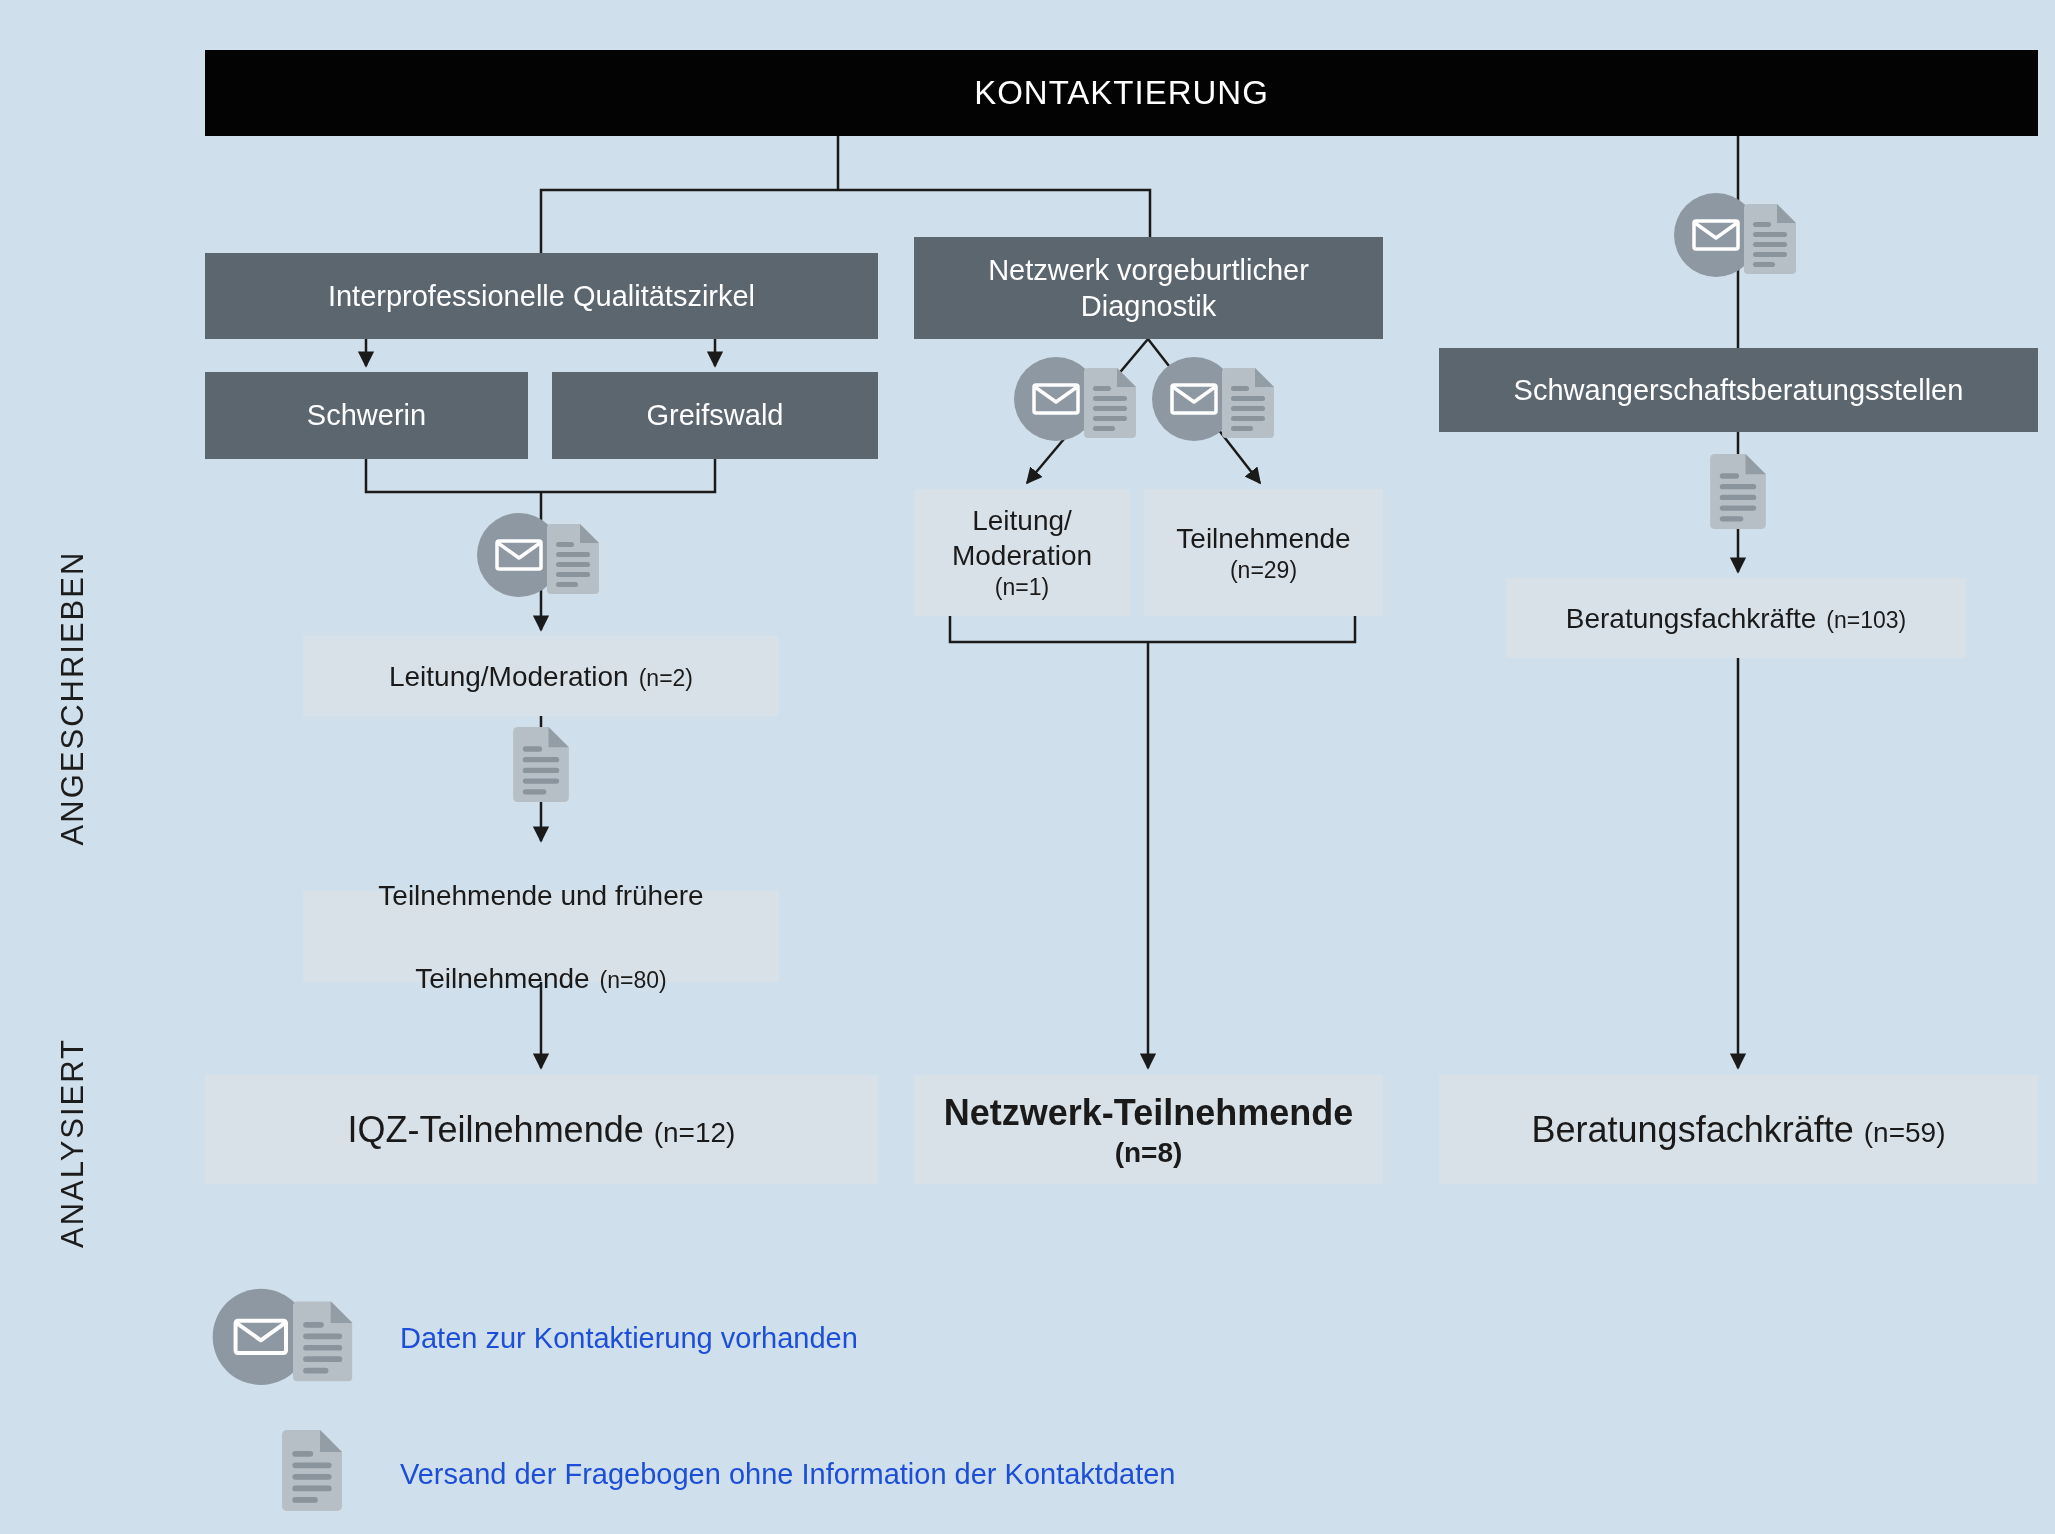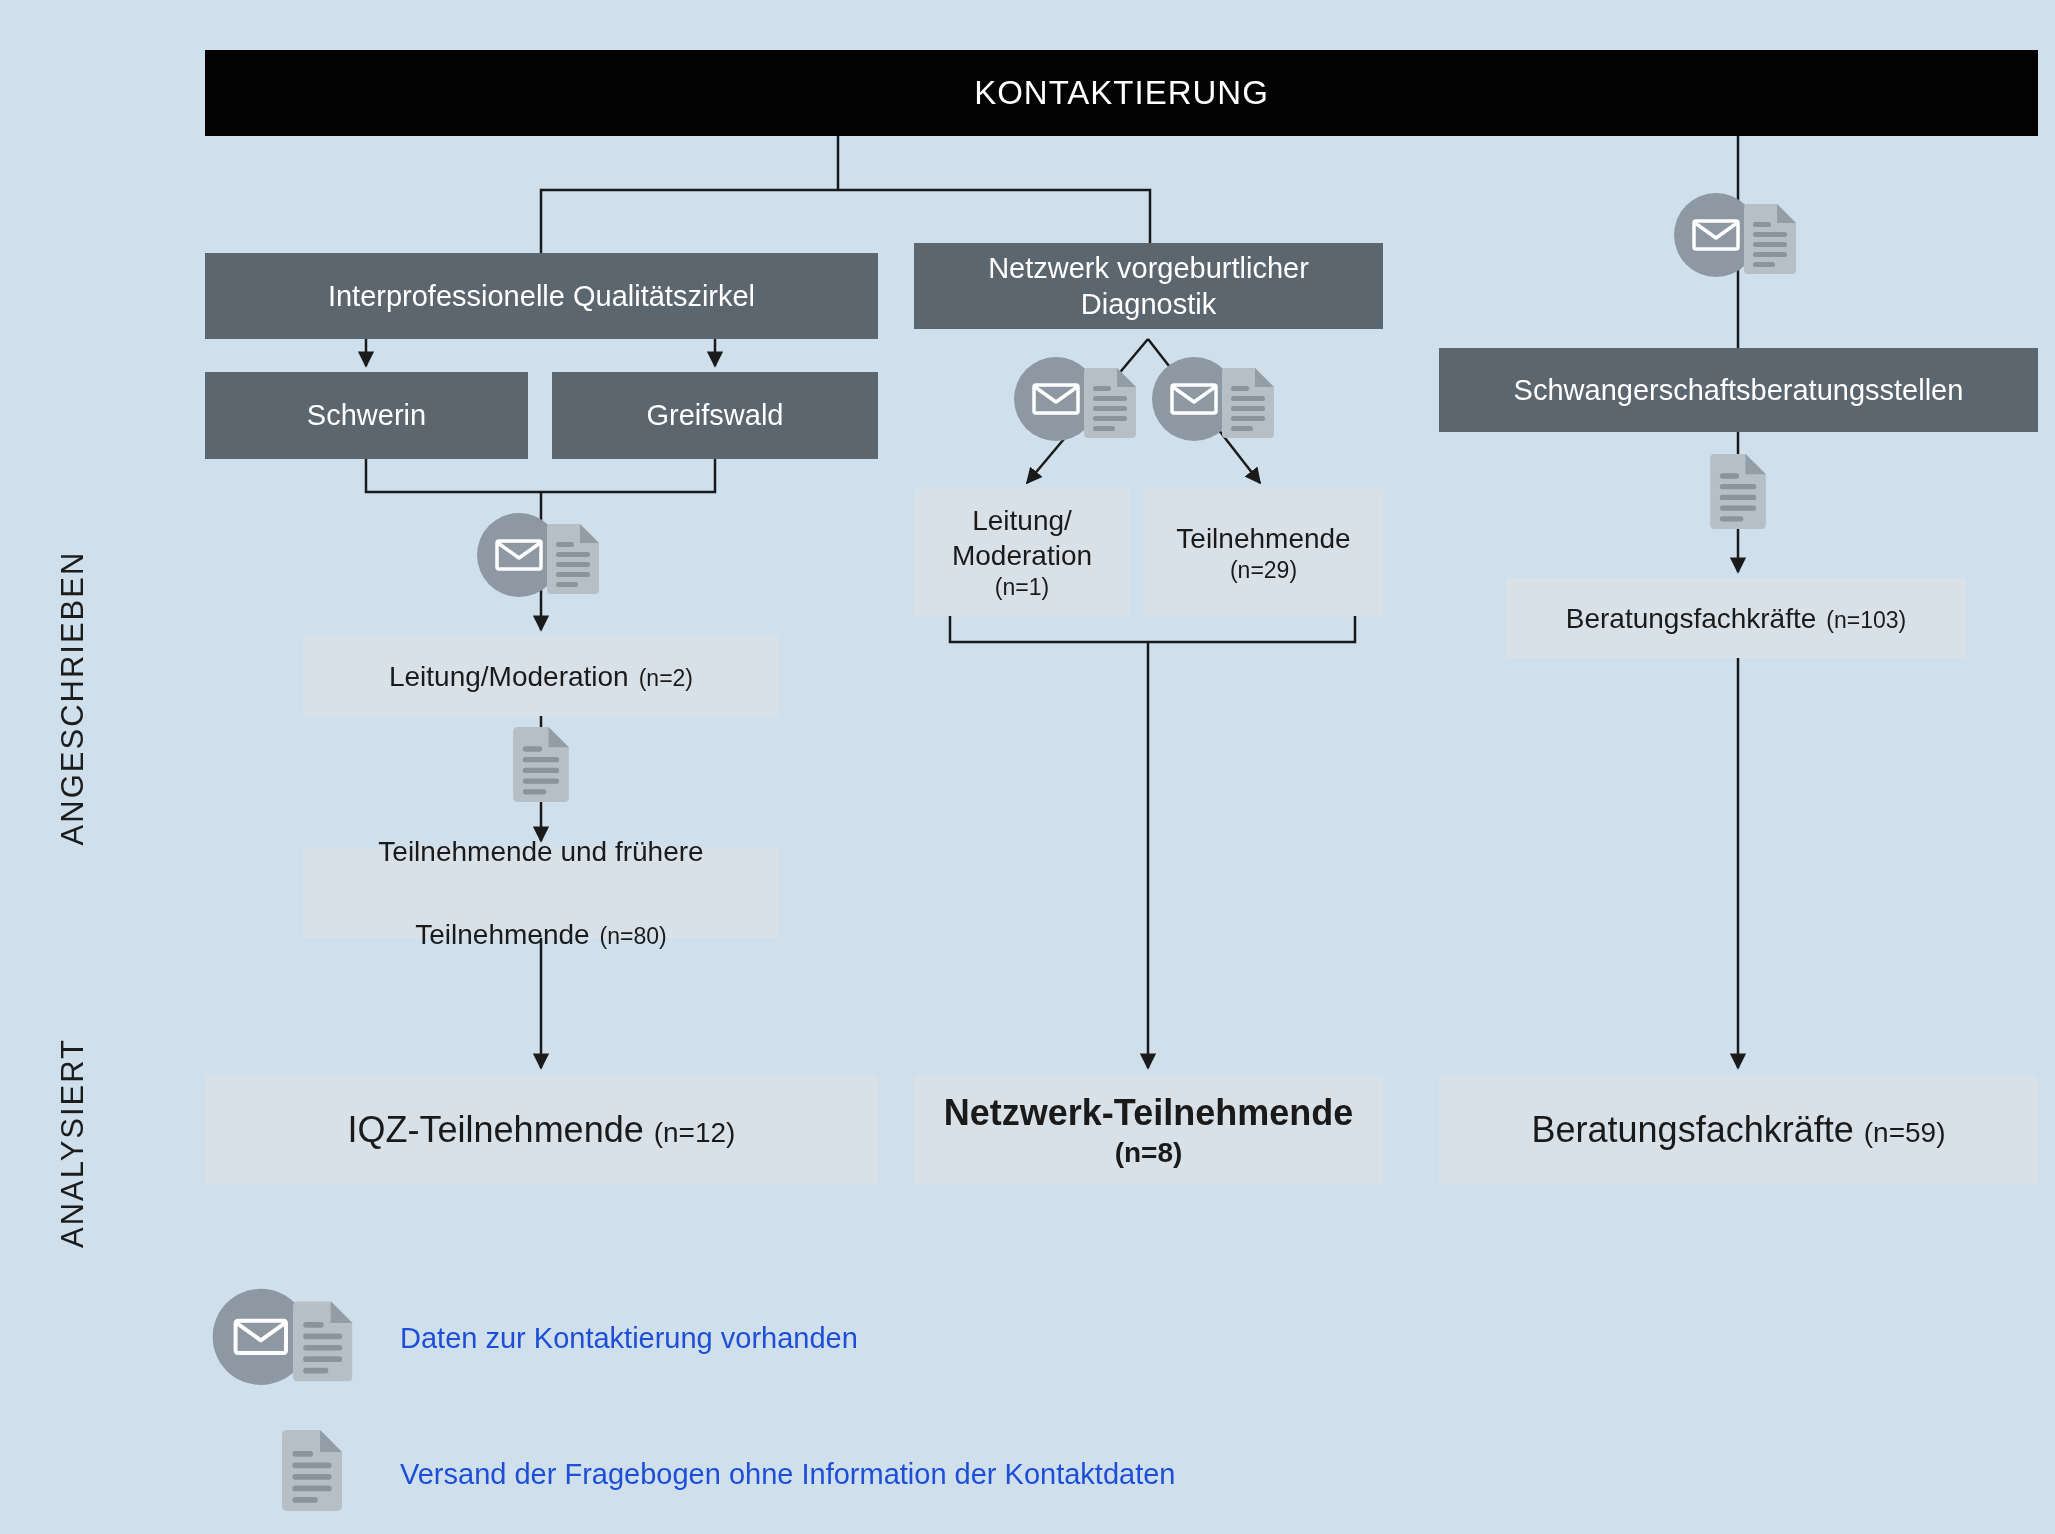--- a/index.html
+++ b/index.html
@@ -97,35 +97,35 @@
   </div>
   <div class="box dark" style="left:552px;top:372px;width:326px;height:87px;">
     <span>Greifswald</span>
   </div>
   <div class="box light" style="left:303px;top:636px;width:476px;height:80px;">
     <span class="rowline-flex">
       <span>Leitung/Moderation</span>
       <span class="count">(n=2)</span>
     </span>
   </div>
-  <div class="box light" style="left:303px;top:847px;width:476px;height:91px;gap:48px;">
+  <div class="box light" style="left:303px;top:891px;width:476px;height:91px;gap:48px;">
     <span class="row-line">Teilnehmende und frühere</span>
     <span class="rowline-flex">
       <span>Teilnehmende</span>
       <span class="count">(n=80)</span>
     </span>
   </div>
   <div class="box light result" style="left:205px;top:1075px;width:673px;height:109px;">
     <span class="rowline-flex">
       <span>IQZ-Teilnehmende</span>
       <span class="count">(n=12)</span>
     </span>
   </div>
 
-  <div class="box dark" style="left:914px;top:243px;width:469px;height:86px;padding:0 55px;">
+  <div class="box dark" style="left:914px;top:237px;width:469px;height:102px;padding:0 55px;">
     <span>Netzwerk vorgeburtlicher Diagnostik</span>
   </div>
   <div class="box light" style="left:914px;top:489px;width:216px;height:127px;">
     <span class="row-line">Leitung/</span>
     <span class="row-line">Moderation</span>
     <span class="count">(n=1)</span>
   </div>
   <div class="box light" style="left:1144px;top:489px;width:239px;height:127px;">
     <span class="row-line">Teilnehmende</span>
     <span class="count">(n=29)</span>

